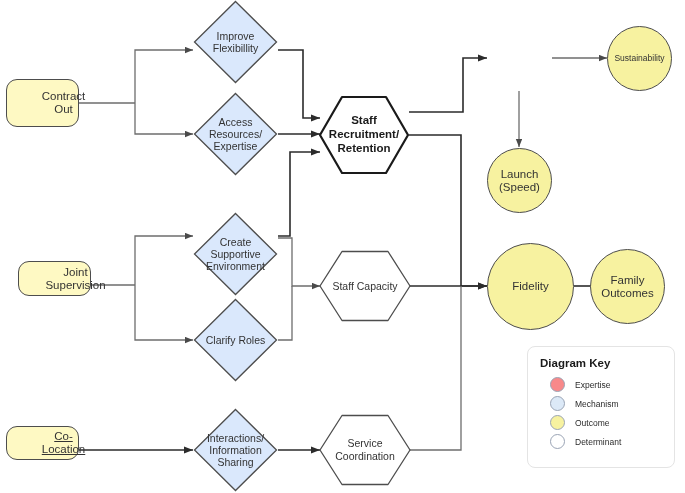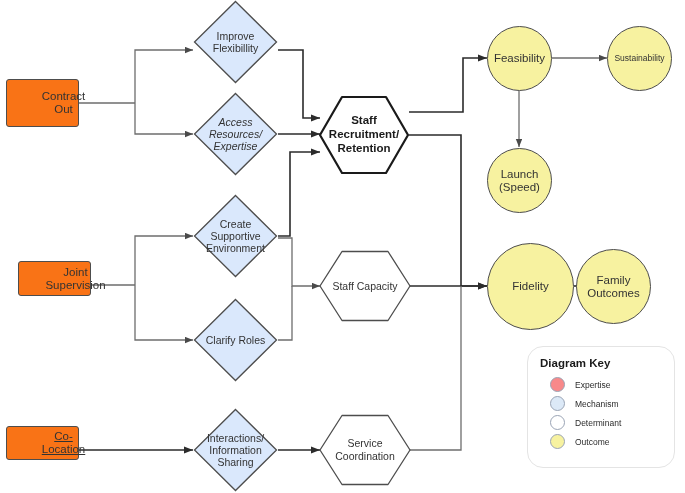--- a/index.html
+++ b/index.html
@@ -35,23 +35,23 @@
     box-sizing: border-box;
     z-index: 3;
   }
   .node .lbl {
     display: block;
     white-space: pre-line;
     padding: 0 2px;
   }
   
   .strategy {
-    background: #f97316;
+    background: #fef9c3;
     border: 1.4px solid #4D4D4D;
-    border-radius: 3px;
+    border-radius: 11px;
     font-size: 11.5px;
     padding-left: 42px;
   }
   
   .mechanism-wrap {
     position: absolute;
     z-index: 3;
   }
   .mechanism-shape {
     position: absolute;
@@ -111,21 +111,21 @@
   }
   
   #legend {
     position: absolute;
     left: 527px;
     top: 346px;
     width: 148px;
     height: 122px;
     background: #ffffff;
     border: 1px solid #E4E4E4;
-    border-radius: 16px;
+    border-radius: 8px;
     box-sizing: border-box;
     padding: 10px 12px;
     z-index: 5;
   }
   #legend .key-title {
     font-size: 11.5px;
     font-weight: bold;
     color: #1a1a1a;
     margin-bottom: 6px;
   }
@@ -217,30 +217,30 @@
   </div>
 
   <div class="mechanism-wrap" style="left:193px; top:0; width:85px; height:84px;">
     <svg class="mechanism-shape" viewBox="0 0 85 84">
       <polygon points="42.5,1.5 83.5,42 42.5,82.5 1.5,42" fill="#DAE8FC" stroke="#4D4D4D" stroke-width="1.3"></polygon>
     </svg>
     <div class="mechanism-label">Improve
 Flexibillity</div>
   </div>
 
-  <div class="mechanism-wrap" style="left:193px; top:92px; width:85px; height:84px;font-style:italic;">
+  <div class="mechanism-wrap" style="left:193px; top:92px; width:85px; height:84px;">
     <svg class="mechanism-shape" viewBox="0 0 85 84">
       <polygon points="42.5,1.5 83.5,42 42.5,82.5 1.5,42" fill="#DAE8FC" stroke="#4D4D4D" stroke-width="1.3"></polygon>
     </svg>
     <div class="mechanism-label">Access
 Resources/
 Expertise</div>
   </div>
 
-  <div class="mechanism-wrap" style="left:193px; top:194px; width:85px; height:84px;text-decoration:underline;">
+  <div class="mechanism-wrap" style="left:193px; top:212px; width:85px; height:84px;text-decoration:underline;">
     <svg class="mechanism-shape" viewBox="0 0 85 84">
       <polygon points="42.5,1.5 83.5,42 42.5,82.5 1.5,42" fill="#DAE8FC" stroke="#4D4D4D" stroke-width="1.3"></polygon>
     </svg>
     <div class="mechanism-label">Create
 Supportive
 Environment</div>
   </div>
 
   <div class="mechanism-wrap" style="left:193px; top:298px; width:85px; height:84px;">
     <svg class="mechanism-shape" viewBox="0 0 85 84">
@@ -275,59 +275,56 @@
   </div>
 
   <div class="determinant-wrap" style="left:318px; top:414px; width:94px; height:72px;">
     <svg class="determinant-shape" viewBox="0 0 94 72">
       <polygon points="24,1.5 70,1.5 92,36 70,70.5 24,70.5 2,36" fill="#FFFFFF" stroke="#4D4D4D" stroke-width="1.3" stroke-linejoin="round"></polygon>
     </svg>
     <div class="determinant-label">Service
 Coordination</div>
   </div>
 
-  <div class="node outcome" style="left:487px; top:26px; width:65px; height:65px;">
-    <span class="lbl">Feasibility</span>
-  </div>
 
   <div class="node outcome small" style="left:607px; top:26px; width:65px; height:65px;">
     <span class="lbl">Sustainability</span>
   </div>
 
   <div class="node outcome" style="left:487px; top:148px; width:65px; height:65px;">
     <span class="lbl">Launch
 (Speed)</span>
   </div>
 
   <div class="node outcome" style="left:487px; top:243px; width:87px; height:87px;">
     <span class="lbl">Fidelity</span>
   </div>
 
-  <div class="node outcome" style="left:576px; top:249px; width:75px; height:75px;text-align:center;">
+  <div class="node outcome" style="left:590px; top:249px; width:75px; height:75px;text-align:center;">
     <span class="lbl">Family
 Outcomes</span>
   </div>
 
   <div id="legend">
     <div class="key-title">Diagram Key</div>
 
     <div class="legend-row">
       <span class="legend-swatch" style="background:#F8898A;"></span>
       <span class="legend-text">Expertise</span>
     </div>
 
     <div class="legend-row">
       <span class="legend-swatch" style="background:#DCE9F7;"></span>
       <span class="legend-text">Mechanism</span>
     </div>
 
     <div class="legend-row">
+      <span class="legend-swatch" style="background:#F7F2A0;"></span>
+      <span class="legend-text">Outcome</span>
+    </div>
+
+    <div class="legend-row">
       <span class="legend-swatch" style="background:#FFFFFF;"></span>
       <span class="legend-text">Determinant</span>
     </div>
-
-    <div class="legend-row">
-      <span class="legend-swatch" style="background:#F7F2A0;"></span>
-      <span class="legend-text">Outcome</span>
-    </div>
   </div>
 
 </div>
 
 </body></html>

